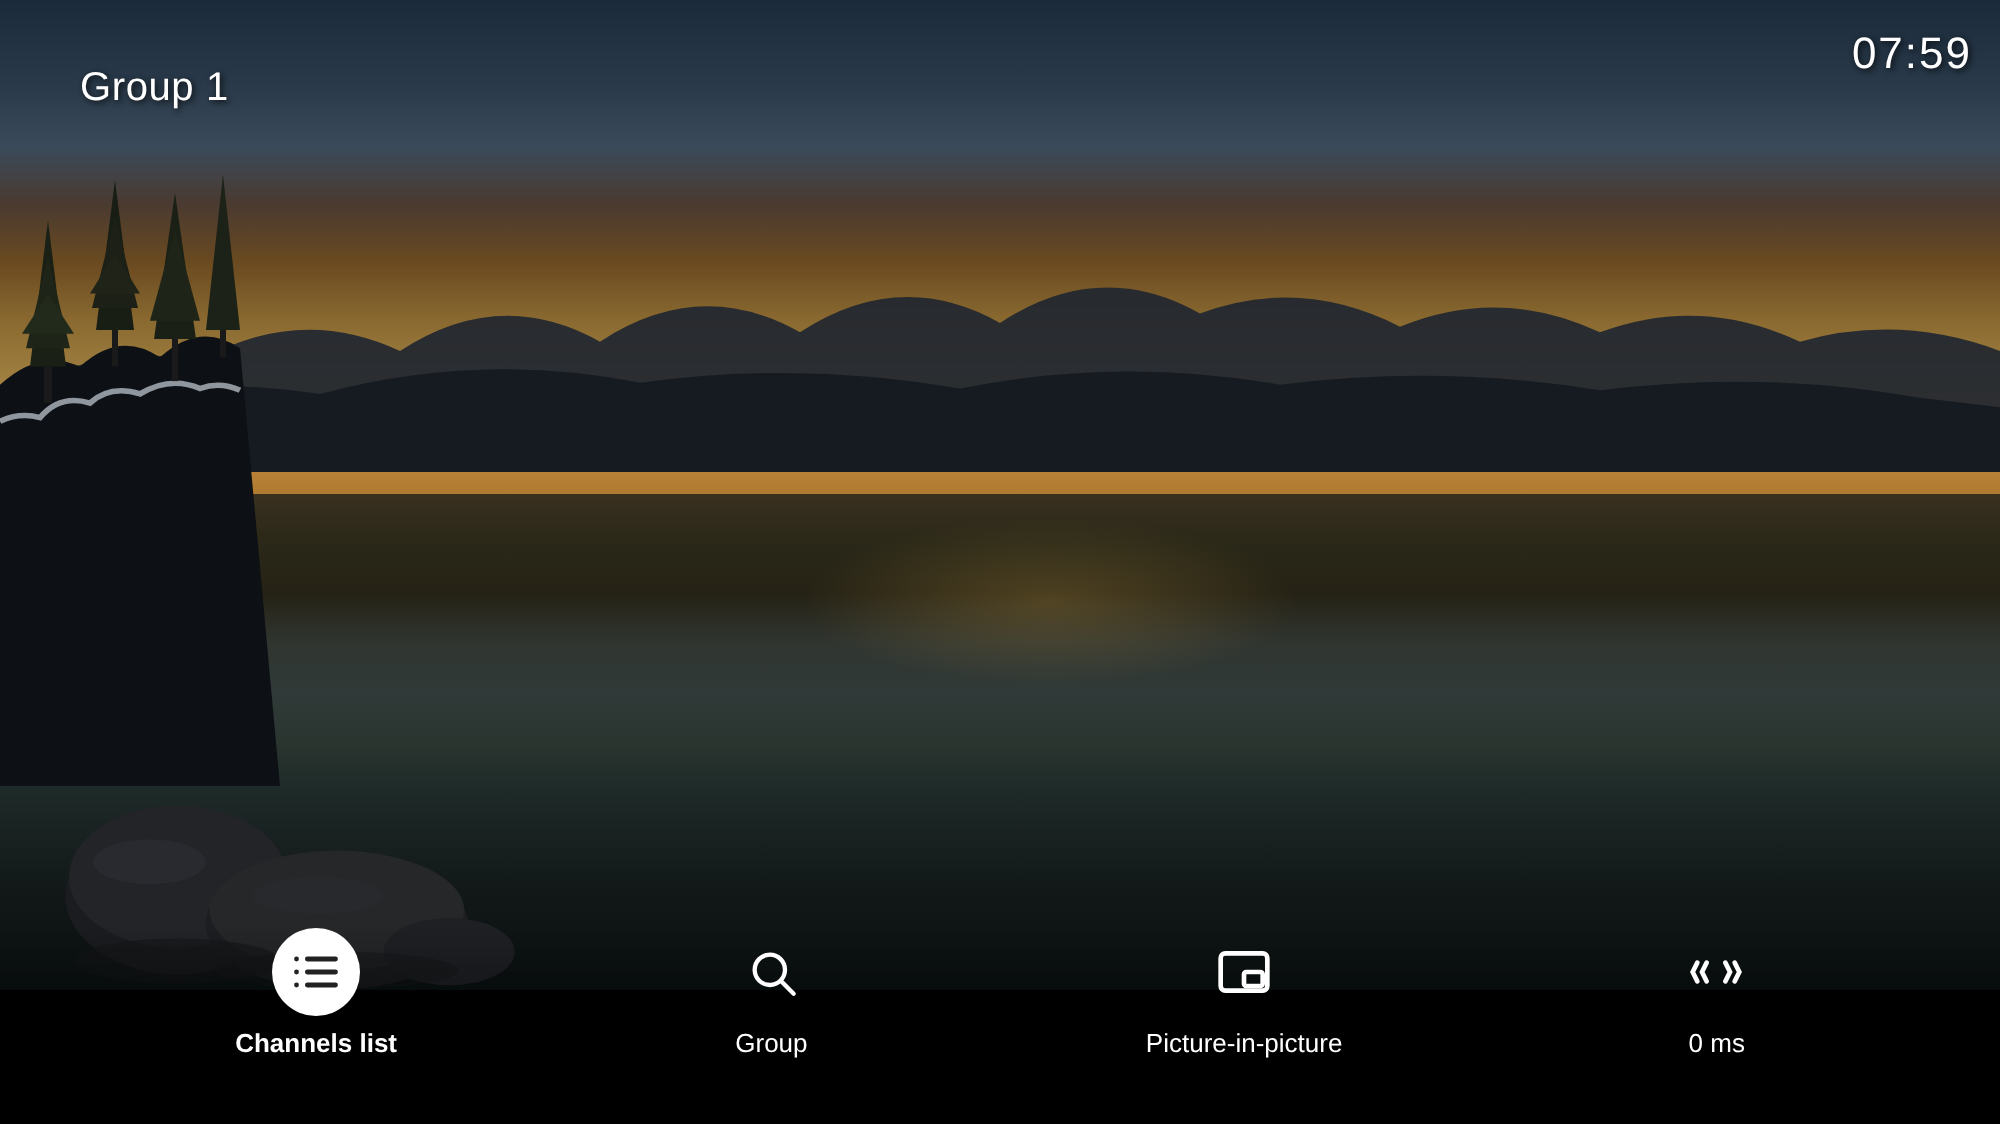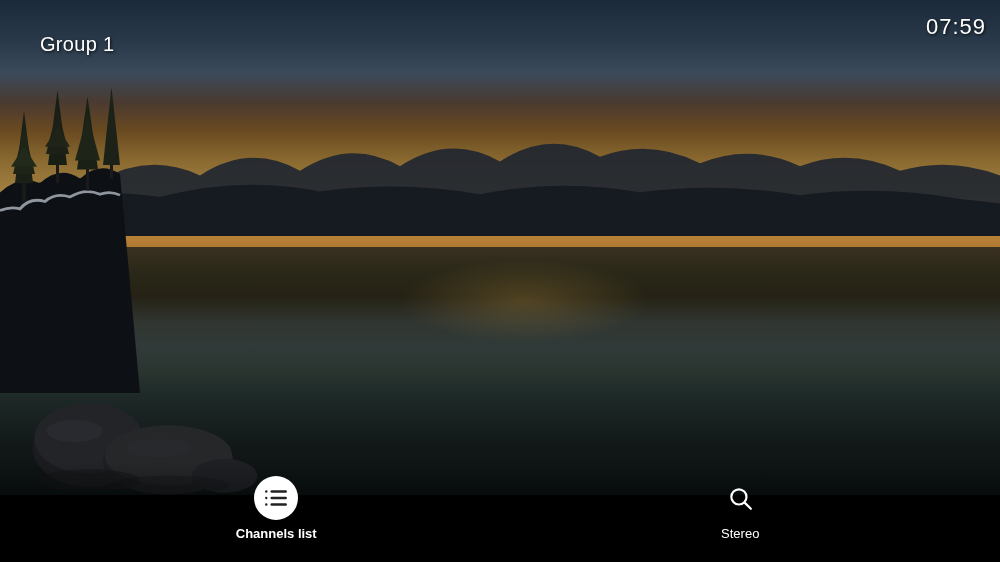--- a/index.html
+++ b/index.html
@@ -148,21 +148,21 @@
       letter-spacing: 1px;
     }
 
     
     #toolbar {
       position: absolute;
       bottom: 0;
       left: 0; right: 0;
       height: 106px;
       display: flex;
-      align-items: center;
+      align-items: flex-start;
       justify-content: space-around;
       padding: 0 36px;
       pointer-events: all;
     }
 
     .toolbar-item {
       display: flex;
       flex-direction: column;
       align-items: center;
       justify-content: center;
@@ -322,21 +322,42 @@
     <span class="label">Channels list</span>
   </div>
 
   <div class="toolbar-item">
     <div class="icon-wrapper">
       <svg width="26" height="26" viewBox="0 0 24 24" fill="none" stroke="#fff" stroke-width="2" stroke-linecap="round">
         <circle cx="11" cy="11" r="7"></circle>
         <line x1="16.5" y1="16.5" x2="22" y2="22"></line>
       </svg>
     </div>
-    <span class="label">Stereo</span>
-  </div>
-
-
-
-
-
+    <span class="label">Group</span>
+  </div>
+
+
+
+  <div class="toolbar-item">
+    <div class="icon-wrapper">
+      <svg width="28" height="28" viewBox="0 0 24 24" fill="none" stroke="#fff" stroke-width="2" stroke-linecap="round" stroke-linejoin="round">
+        <rect x="2" y="4" width="20" height="16" rx="2"></rect>
+        <rect x="12" y="12" width="8" height="6" rx="1"></rect>
+      </svg>
+    </div>
+    <span class="label">Picture-in-picture</span>
+  </div>
+
+
+  <div class="toolbar-item">
+    <div class="icon-wrapper">
+      <svg width="28" height="28" viewBox="0 0 24 24" fill="none" stroke="#fff" stroke-width="2" stroke-linecap="round">
+
+        <polyline points="4,8 2,12 4,16"></polyline>
+        <polyline points="8,8 6,12 8,16"></polyline>
+        <polyline points="16,8 18,12 16,16"></polyline>
+        <polyline points="20,8 22,12 20,16"></polyline>
+      </svg>
+    </div>
+    <span class="label">0 ms</span>
+  </div>
 
 </div>
 
 </body></html>

